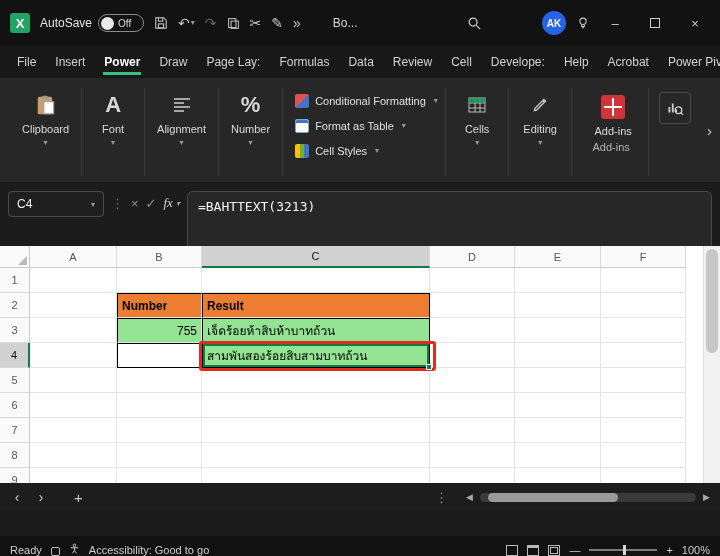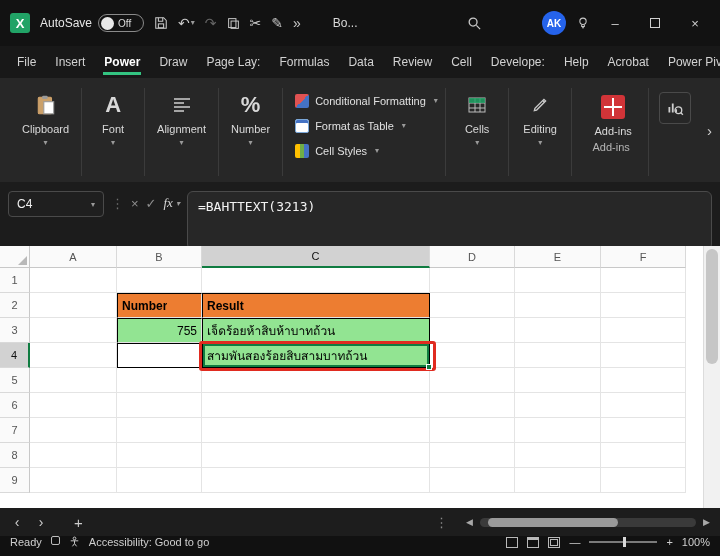--- a/index.html
+++ b/index.html
@@ -94,21 +94,21 @@
   .sheet-tab { display:flex; align-items:center; padding:0 16px; font-size:12px; color:#c9c9c9; }
   .sheet-tab.active { background:#ffffff; color:#111; border-bottom:3px solid var(--share_green,#21A366); }
   .add-sheet { font-size:15px; color:#cccccc; margin-left:16px; }
   .sb-splitter { margin-left:auto; color:#8a8a8a; font-size:13px; }
   .hscroll { display:flex; align-items:center; gap:7px; width:262px; padding:0 10px 0 8px; }
   .hs-arrow { color:#a8a8a8; font-size:9px; }
   .hs-track { flex:1; height:9px; background:#3a3a3a; border-radius:5px; position:relative; }
   .hs-thumb { position:absolute; left:8px; width:60%; height:9px; background:#9a9a9a; border-radius:5px; }
 
   
-  .statusbar { height:20px; background:#111111; display:flex; align-items:flex-start; padding:0 10px; gap:9px; color:#cfcfcf; font-size:11px; flex:none; }
+  .statusbar { height:20px; background:#111111; display:flex; align-items:flex-end; padding:0 10px; gap:9px; color:#cfcfcf; font-size:11px; flex:none;margin-top:25px; }
   .rec-icon { width:9px; height:9px; border:1px solid #bdbdbd; border-radius:2px; }
   .view-ic { width:12px; height:11px; border:1px solid #b9b9b9; display:inline-block; }
   .view-ic.v2 { box-shadow:inset 0 2px 0 #b9b9b9; }
   .view-ic.v3 { box-shadow:inset 0 0 0 1px #111, inset 0 0 0 2px #b9b9b9; }
   .sb-right { margin-left:auto; display:flex; align-items:center; gap:9px; }
   .zoom-track { width:68px; height:2px; background:#7a7a7a; position:relative; }
   .zoom-thumb { position:absolute; left:50%; top:-4px; width:3px; height:10px; background:#d8d8d8; }
   .zoom-glyph { font-size:11px; color:#cfcfcf; }
 </style>
 </head>

